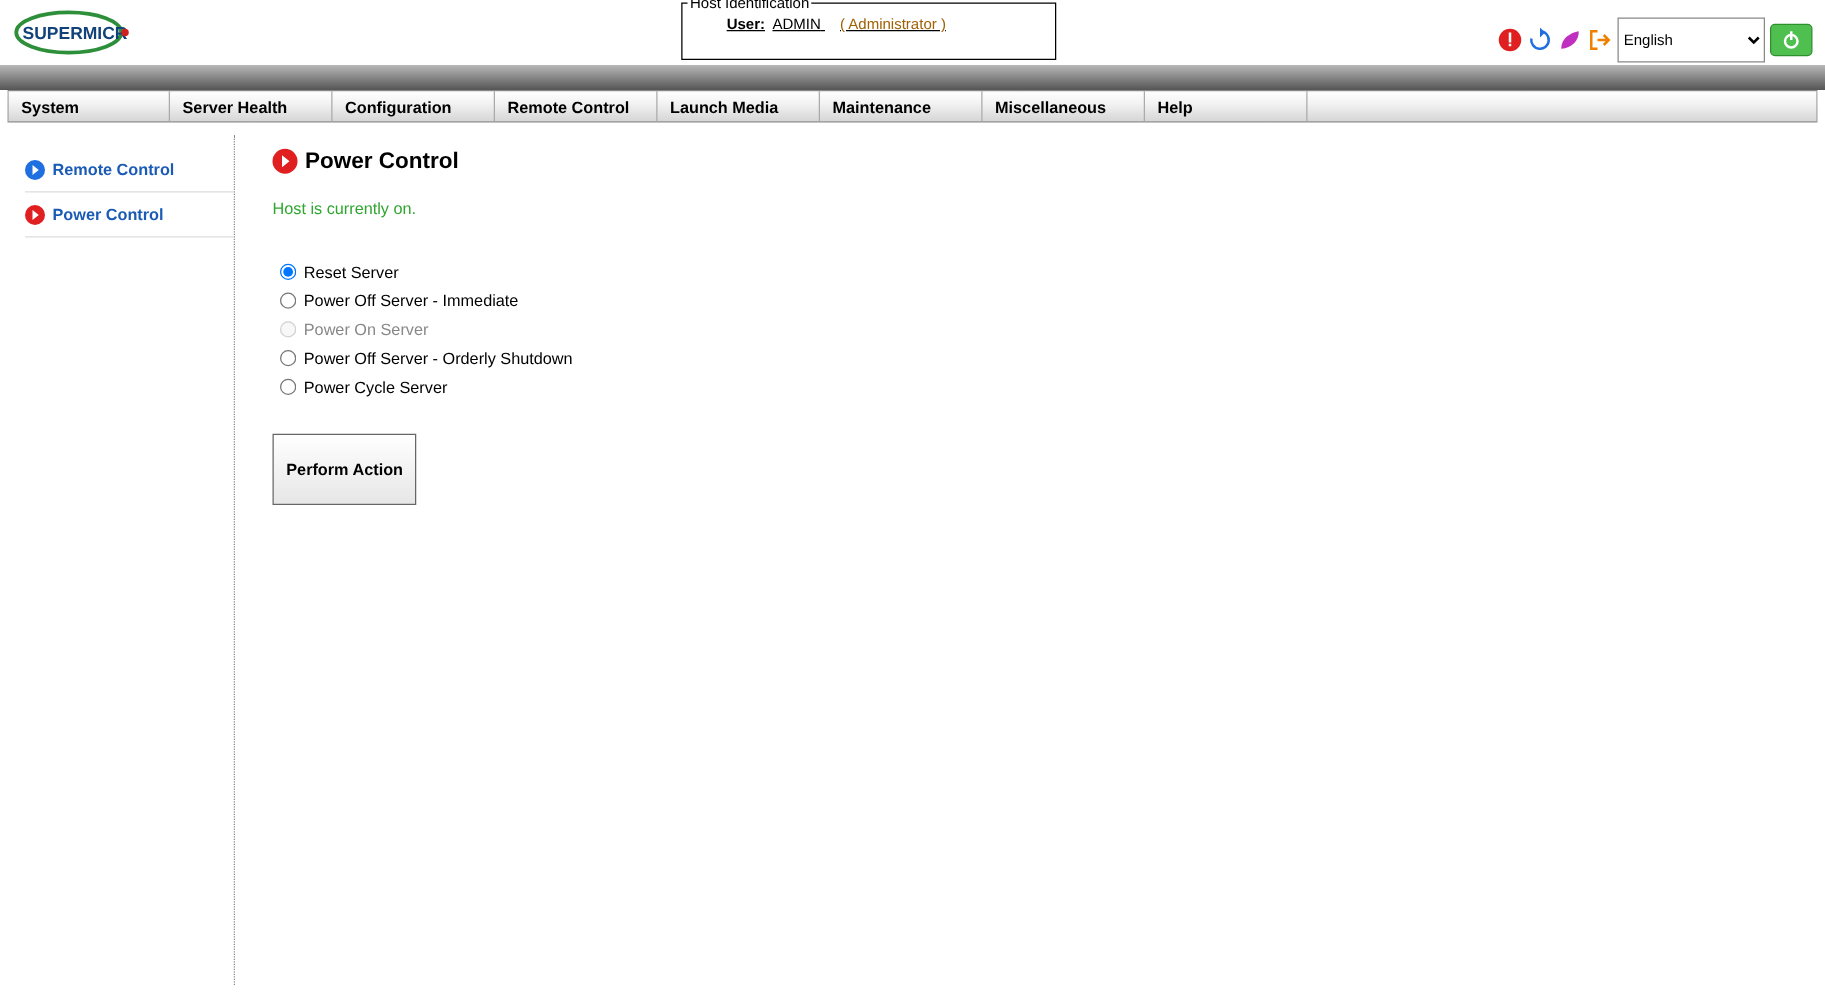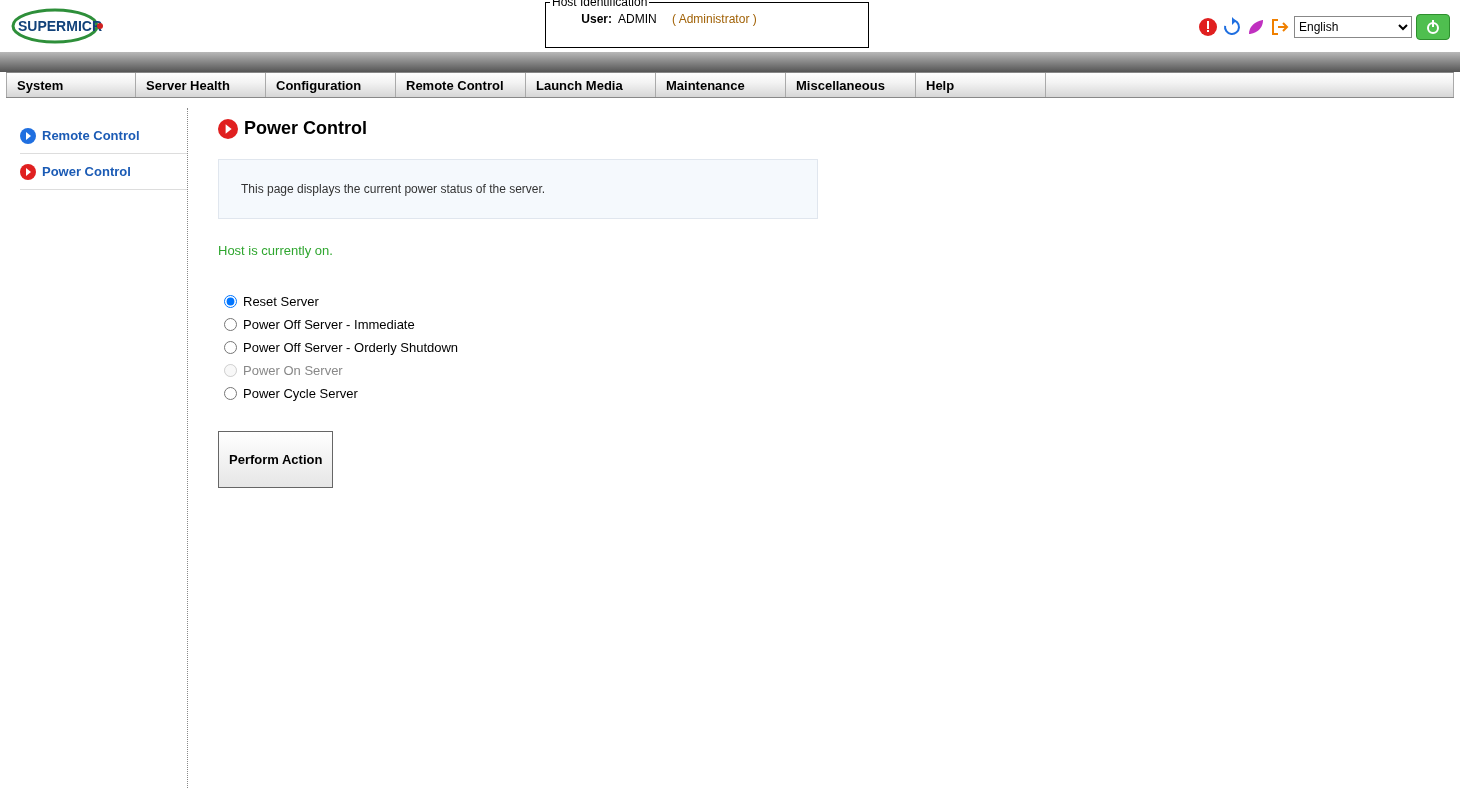--- a/index.html
+++ b/index.html
@@ -19,22 +19,23 @@
     padding:0 6px;
   }
   .logo {
     margin-left:4px;
     width:100px;
   }
   .logo svg { display:block; }
   .host-box {
     position:absolute;
     left:545px; top:2px;
-    width:324px; height:46px;
+    width:300px; height:46px;
     border:1px solid #000;
+    text-decoration:underline;
   }
   .host-box .legend {
     position:absolute; top:-8px; left:4px;
     background:#fff; padding:0 2px;
     font-size:12px;
   }
   .host-row {
     display:flex;
     font-size:12px;
     padding:0 12px;
@@ -48,21 +49,21 @@
   .top-icons {
     position:absolute;
     right:10px; top:14px;
     display:flex;
     align-items:center;
     gap:4px;
   }
   .top-icons .ic { width:20px; height:20px; display:flex; align-items:center; justify-content:center; font-size:18px;}
   .lang-select {
     font-size:12px;
-    height:22px;
+    height:36px;
     width:118px;
     border:1px solid #888;
     background:#fff;
   }
   .power-btn {
     width:34px; height:26px;
     background:#4fbf4f;
     border:1px solid #2e8f2e;
     border-radius:4px;
     display:flex; align-items:center; justify-content:center;
@@ -289,43 +290,40 @@
   <div class="content">
     <div class="page-title">
       <span class="arrow-circle arrow-red" style="width:20px;height:20px">
         <svg width="12" height="12" viewBox="0 0 10 10">
             <path d="M3 1 l5 4 -5 4 z" fill="#fff"></path>
           </svg>
       </span>
       <h2>Power Control</h2>
     </div>
 
-    <div class="desc-box">
-      <span>This page displays the current power status of the server.</span>
-    </div>
 
     <div class="status-text">Host is currently on.</div>
 
     <div class="radio-list">
       <div class="radio-row">
         <input type="radio" name="pwr" checked="" style="">
         <label>Reset Server</label>
       </div>
       <div class="radio-row">
         <input type="radio" name="pwr" style="">
         <label>Power Off Server - Immediate</label>
       </div>
+      <div class="radio-row disabled">
+        <input type="radio" name="pwr" disabled="" style="">
+        <label>Power On Server</label>
+      </div>
       <div class="radio-row">
         <input type="radio" name="pwr" style="">
         <label>Power Off Server - Orderly Shutdown</label>
       </div>
-      <div class="radio-row disabled">
-        <input type="radio" name="pwr" disabled="" style="">
-        <label>Power On Server</label>
-      </div>
       <div class="radio-row">
         <input type="radio" name="pwr" style="">
         <label>Power Cycle Server</label>
       </div>
     </div>
 
     <button class="action-btn">Perform Action</button>
   </div>
 </div>
 

